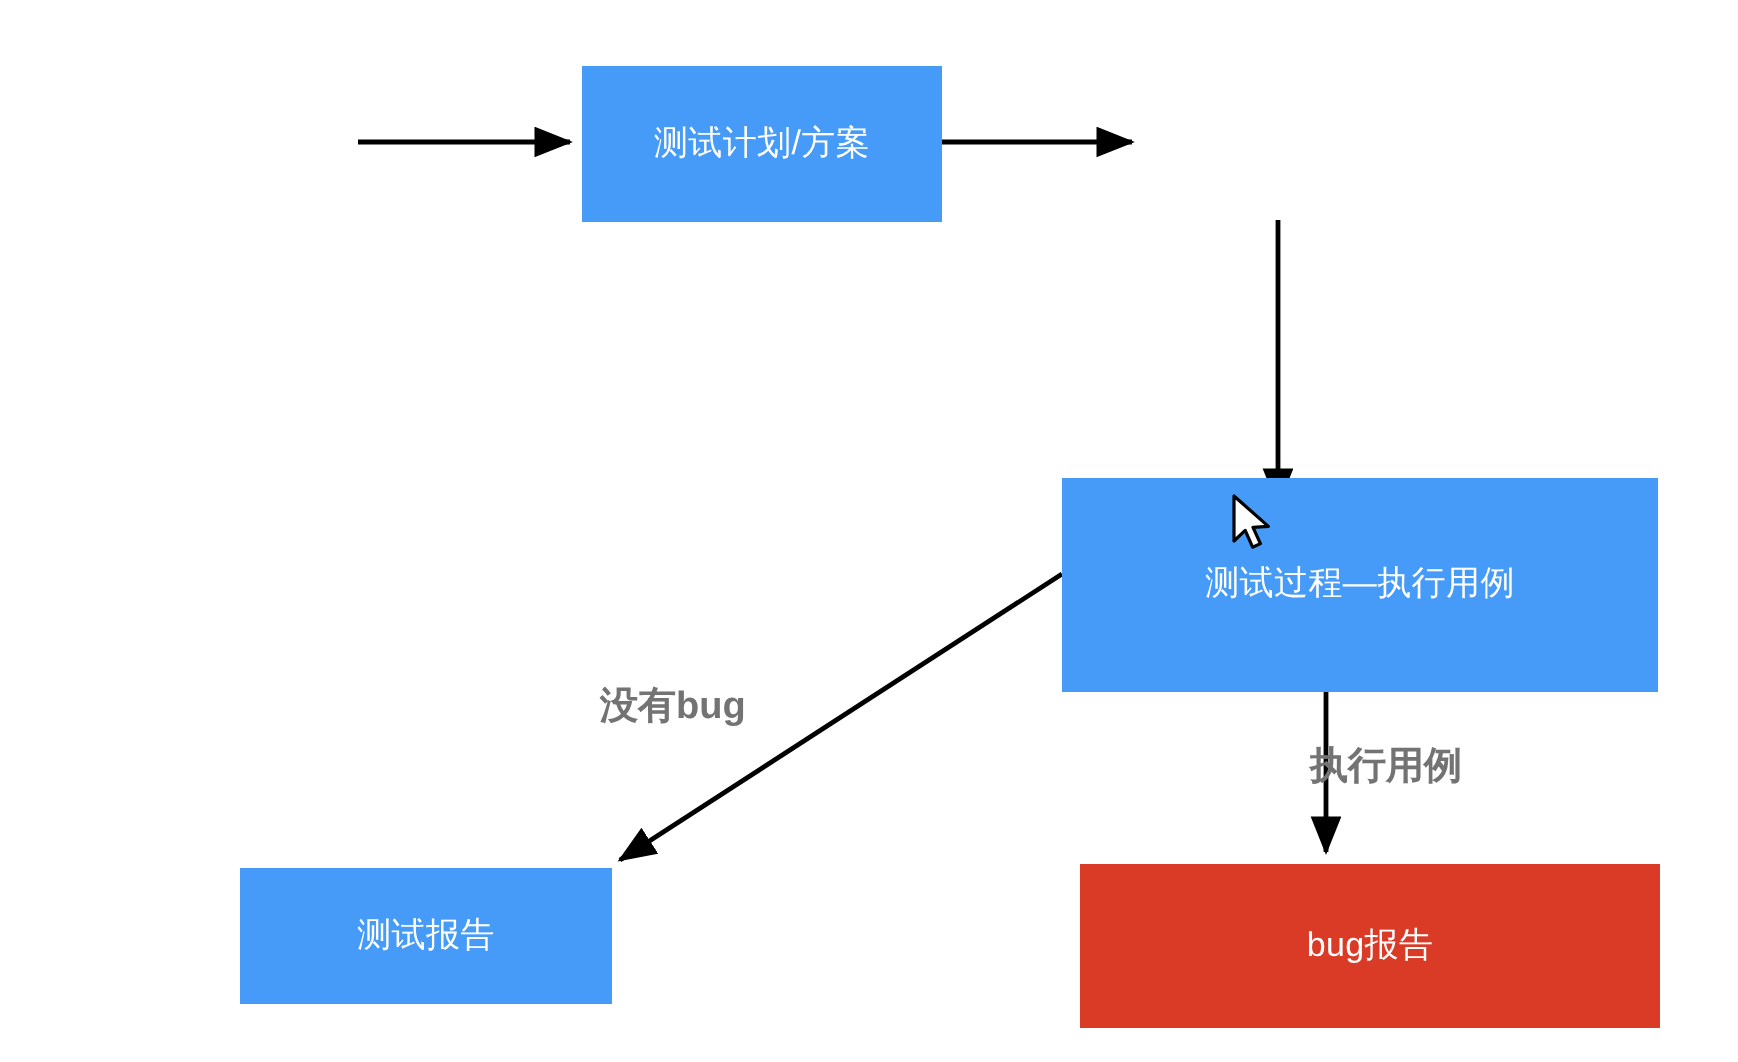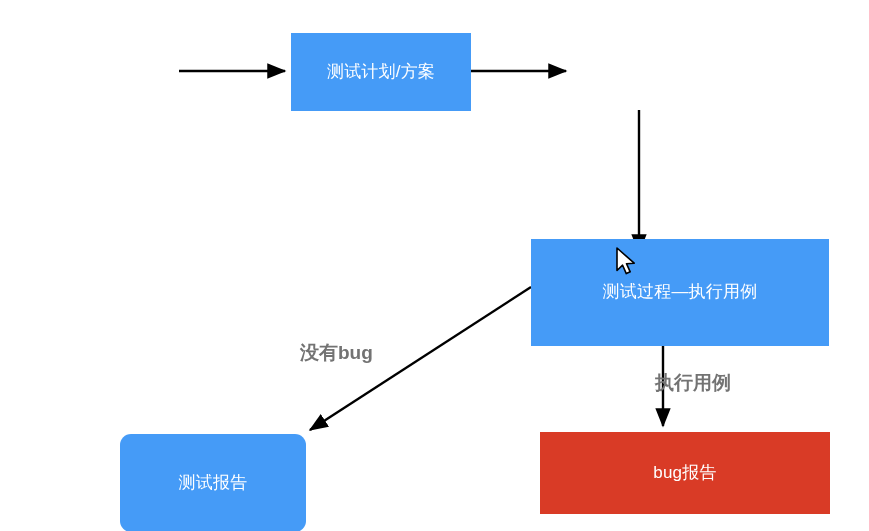--- a/index.html
+++ b/index.html
@@ -31,21 +31,21 @@
     padding: 4px 10px;
     z-index: 3;
   }
   .node.blue  { background: #459bf7; }
   .node.red   { background: #d93b26; text-align: center; }
 
   .node-n1 { left: 33px;  top: 30px;  width: 146px; height: 83px; }
   .node-n2 { left: 291px; top: 33px;  width: 180px; height: 78px; }
   .node-n3 { left: 572px; top: 33px;  width: 174px; height: 76px; }
   .node-n4 { left: 531px; top: 239px; width: 298px; height: 107px; }
-  .node-n5 { left: 120px; top: 434px; width: 186px; height: 98px; border-radius: 11px; }
+  .node-n5 { left: 120px; top: 434px; width: 186px; height: 68px; }
   .node-n6 { left: 540px; top: 432px; width: 290px; height: 82px; }
 
   .edge-layer {
     position: absolute;
     left: 0; top: 0;
     width: 869px;
     height: 531px;
     z-index: 2;
     pointer-events: none;
   }

